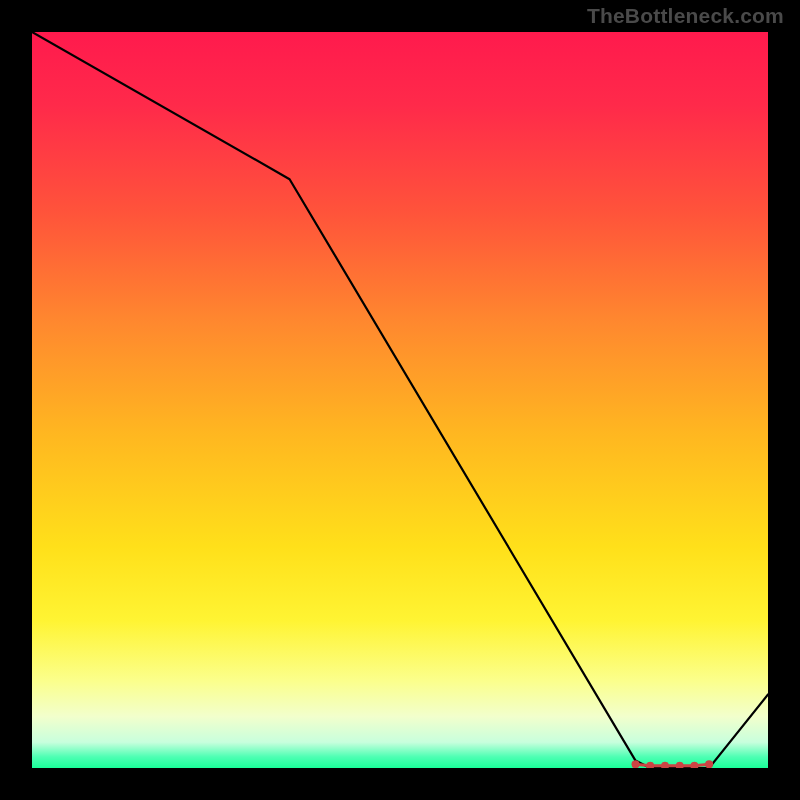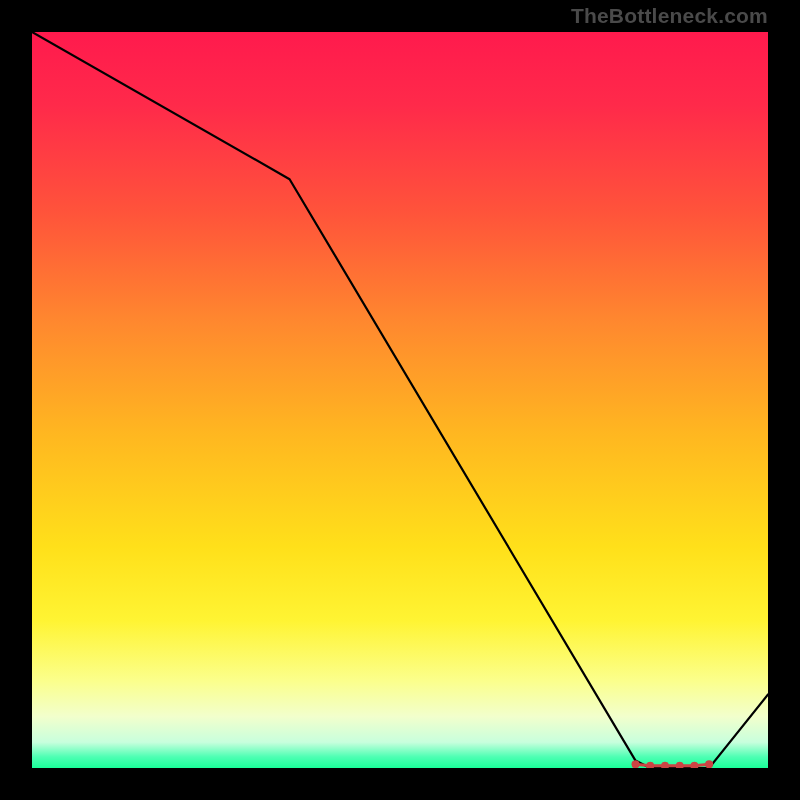--- a/index.html
+++ b/index.html
@@ -13,21 +13,21 @@
   }
   .container {
     position: relative;
     width: 800px;
     height: 800px;
     background: #000;
   }
   .watermark {
     position: absolute;
     top: 4px;
-    right: 32px;
+    right: 16px;
     color: #4a4a4a;
     font-size: 21px;
     font-weight: bold;
     z-index: 10;
     letter-spacing: 0.2px;
   }
   .plot-area {
     position: absolute;
     left: 32px;
     top: 32px;

